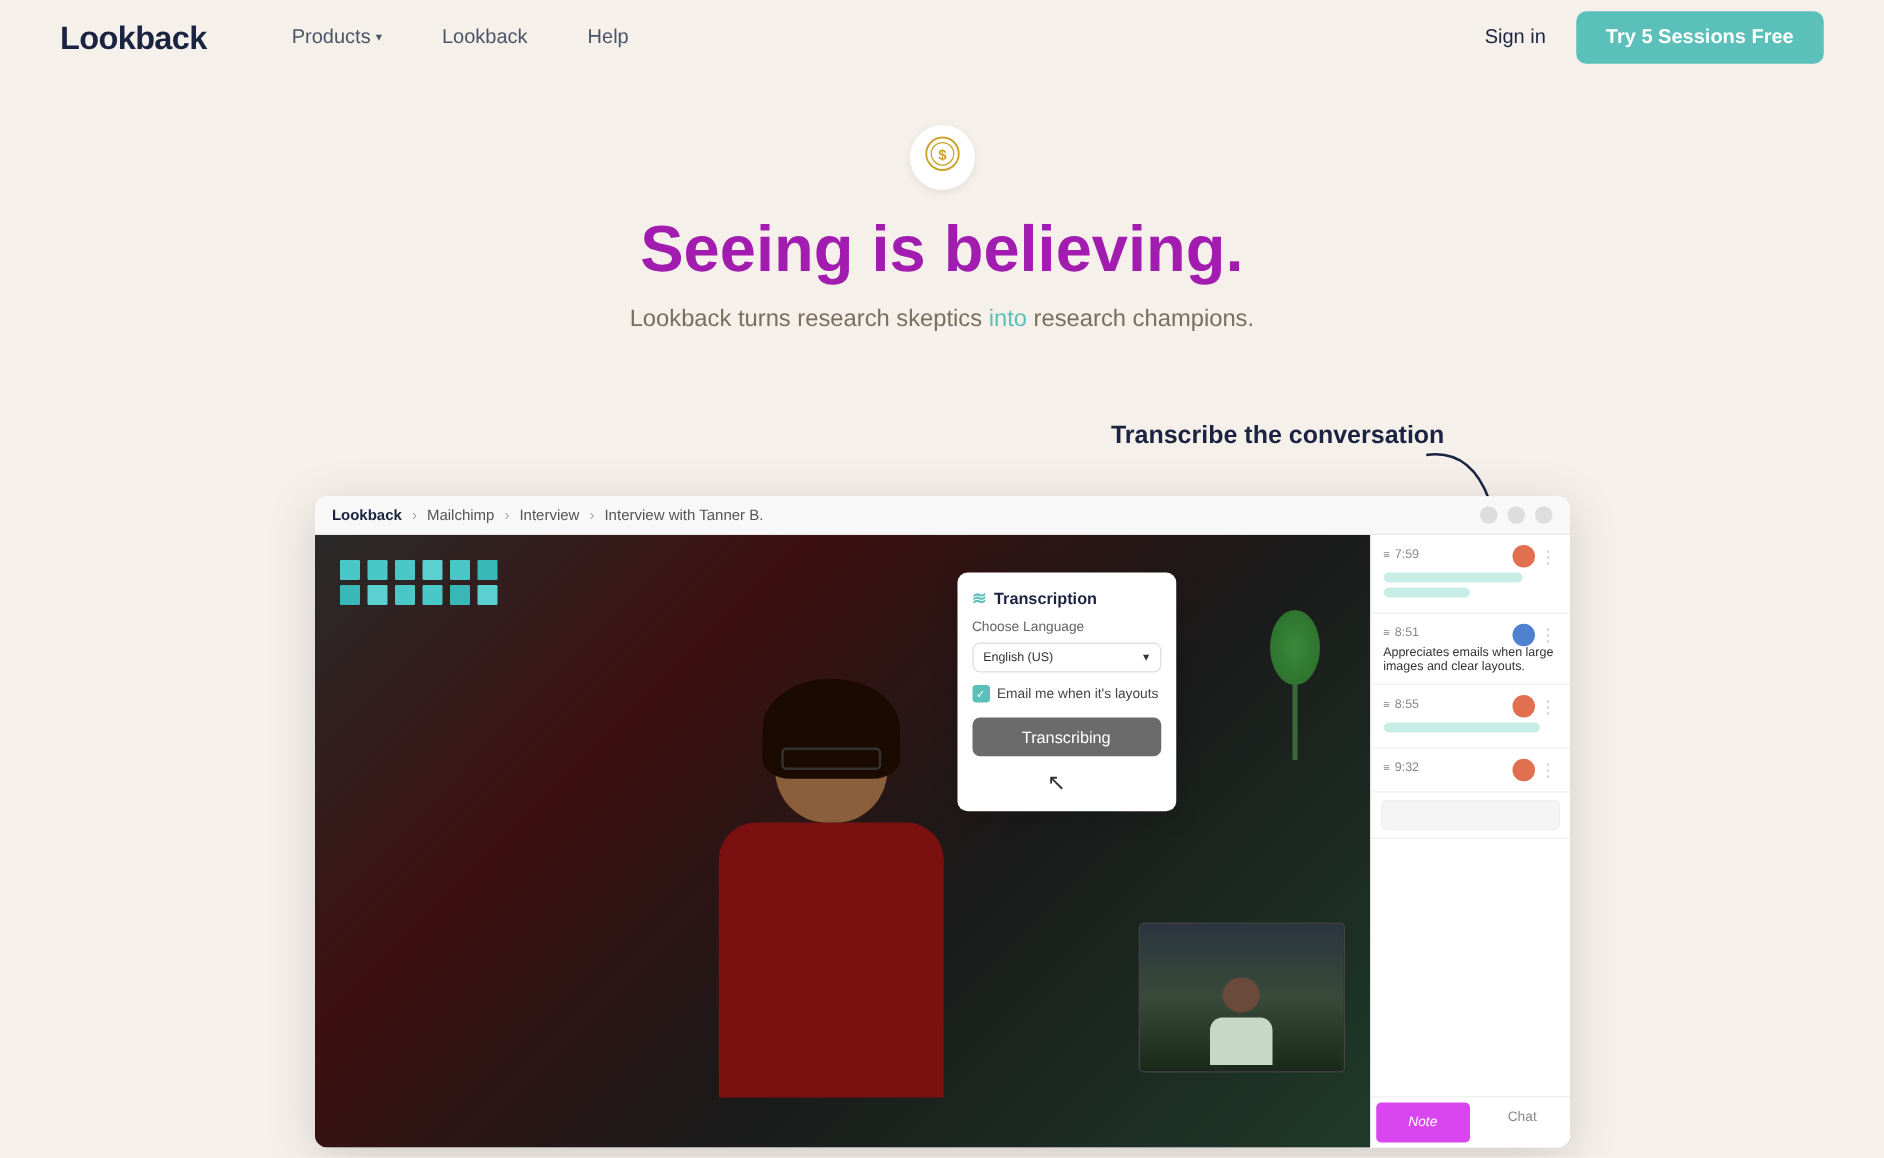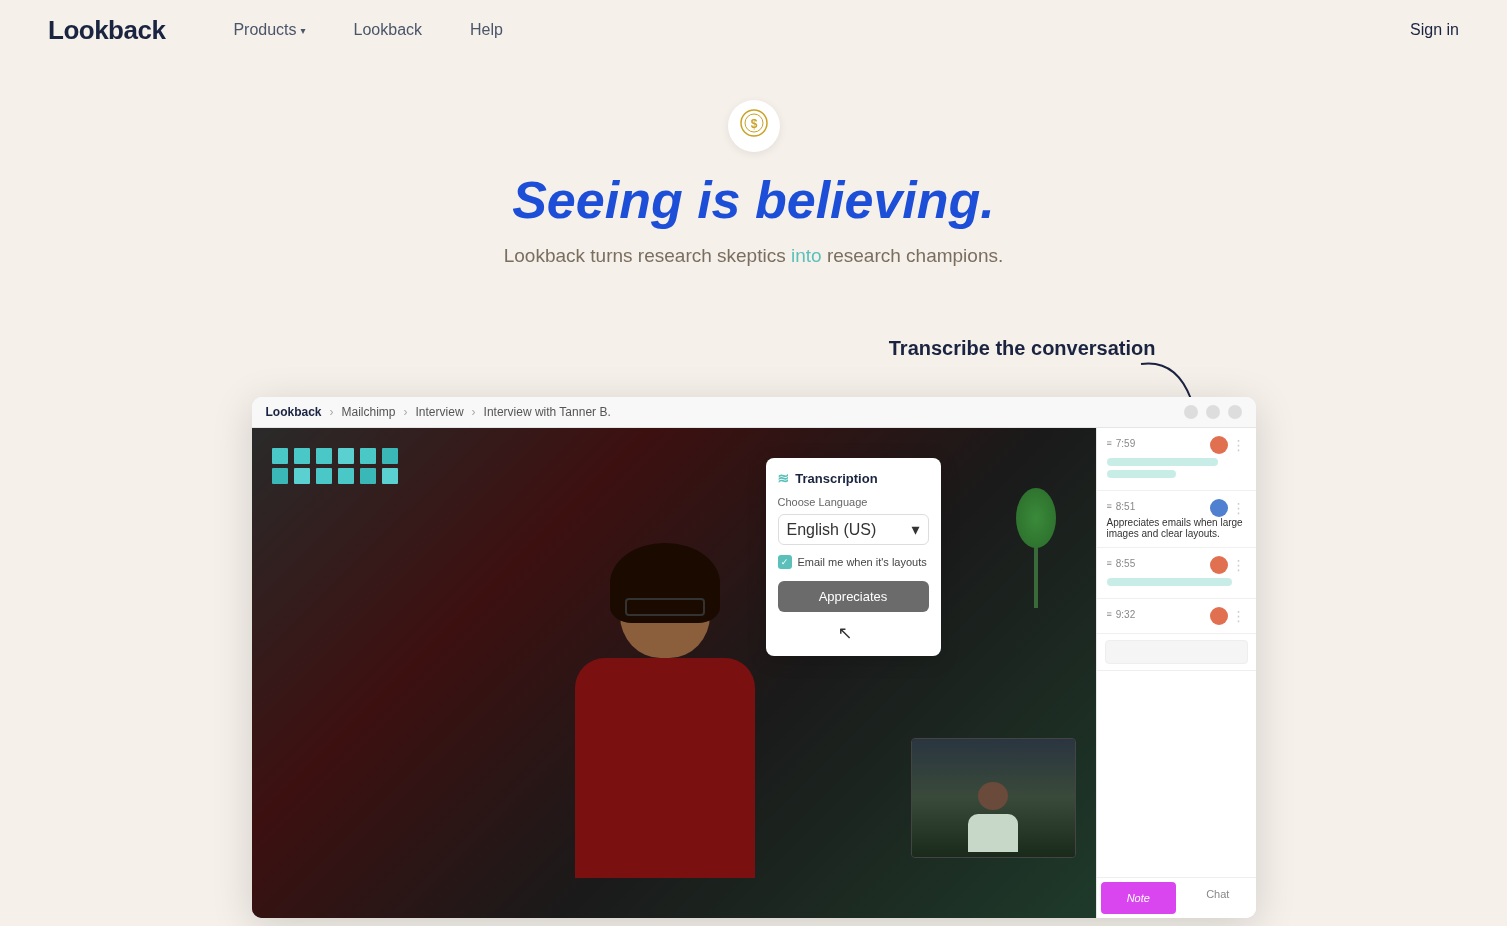--- a/index.html
+++ b/index.html
@@ -83,24 +83,23 @@
       margin: 0 auto 20px;
       box-shadow: 0 2px 8px rgba(0,0,0,0.08);
     }
     .hero-icon-inner {
       font-size: 22px;
       color: #c9a227;
     }
     .hero-title {
       font-size: 52px;
       font-weight: 800;
-      color: #1d4ed8;
+      color: #a21caf;
       margin-bottom: 16px;
       line-height: 1.1;
-      font-style: italic;
     }
     .hero-subtitle {
       font-size: 19px;
       color: #7a6e5f;
       margin-bottom: 40px;
     }
 
     
     .screenshot-container {
       max-width: 1100px;
@@ -268,21 +267,21 @@
       margin-bottom: 10px;
       font-size: 13px;
     }
     .tc-wave { color: #5bbfba; font-size: 14px; }
     .tc-label { font-size: 11px; color: #666; margin-bottom: 6px; }
     .tc-select {
       width: 100%;
       padding: 5px 8px;
       border: 1px solid #ddd;
       border-radius: 6px;
-      font-size: 16px;
+      font-size: 10px;
       display: flex;
       align-items: center;
       justify-content: space-between;
       margin-bottom: 10px;
       color: #333;
     }
     .tc-checkbox-row {
       display: flex;
       align-items: center;
       gap: 6px;
@@ -420,20 +419,21 @@
     </a>
     <a class="nav-link">
       <span>Lookback</span>
     </a>
     <a class="nav-link">
       <span>Help</span>
     </a>
   </div>
   <div class="nav-right">
     <span class="sign-in">Sign in</span>
+    <button class="cta-button">Try 5 Sessions Free</button>
   </div>
 </nav>
 
 <div class="hero">
   <div class="hero-icon-wrap">
     <span class="hero-icon-inner">
       
       <svg width="28" height="28" viewBox="0 0 28 28" fill="none">
         <circle cx="14" cy="14" r="13" stroke="#c9a227" stroke-width="1.5" fill="none"></circle>
         <circle cx="14" cy="14" r="9" stroke="#c9a227" stroke-width="1" fill="none"></circle>
@@ -526,21 +526,21 @@
           </div>
           <div class="tc-label">Choose Language</div>
           <div class="tc-select">
             <span>English (US)</span>
             <span>▾</span>
           </div>
           <div class="tc-checkbox-row">
             <div class="tc-checkbox">✓</div>
             <span>Email me when it's layouts</span>
           </div>
-          <button class="tc-btn">Appreciates</button>
+          <button class="tc-btn">Transcribing</button>
           <div class="tc-cursor">↖</div>
         </div>
 
       </div>
 
       <div class="sc-panel">
         <div class="panel-notes-scroll">
 
           <div class="panel-note-row">
             <div class="panel-note-header">

